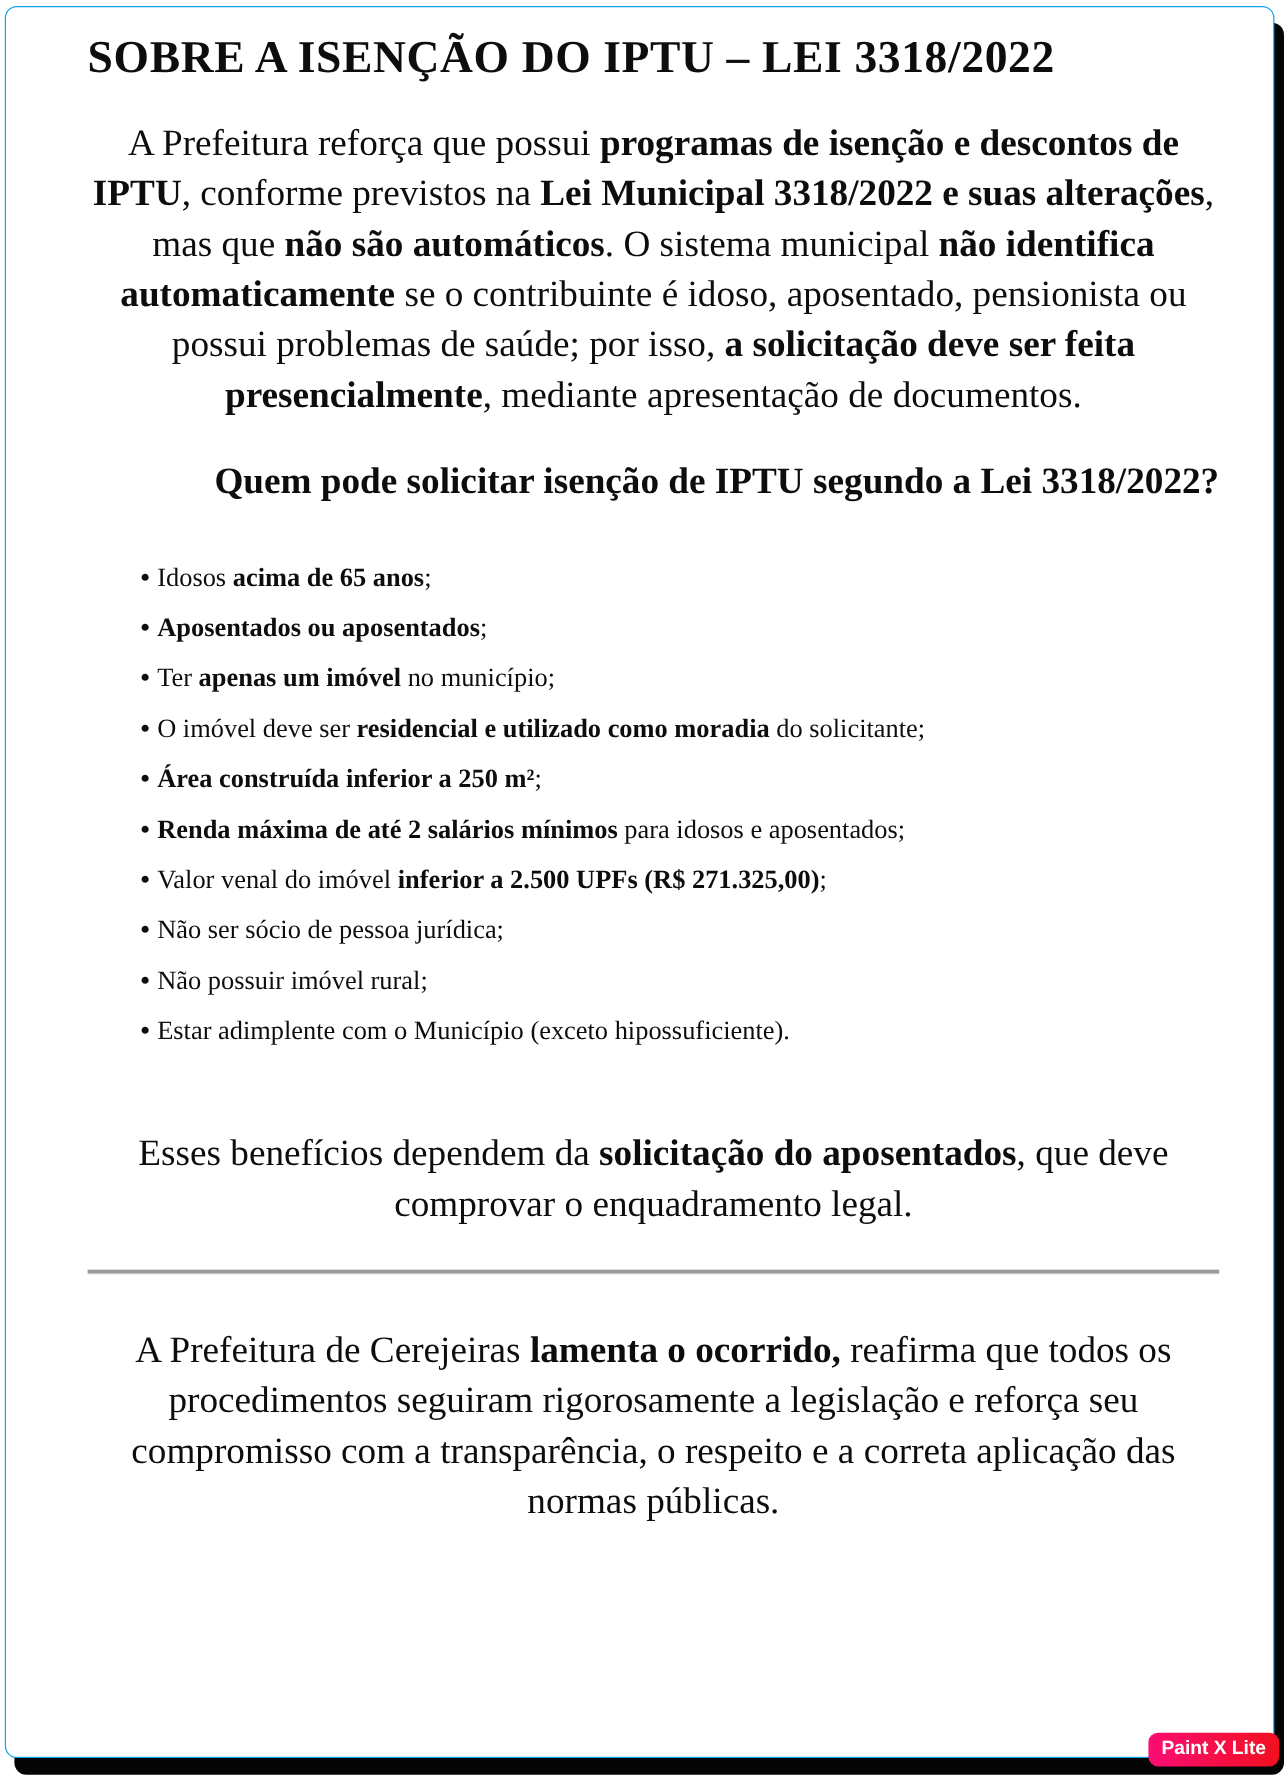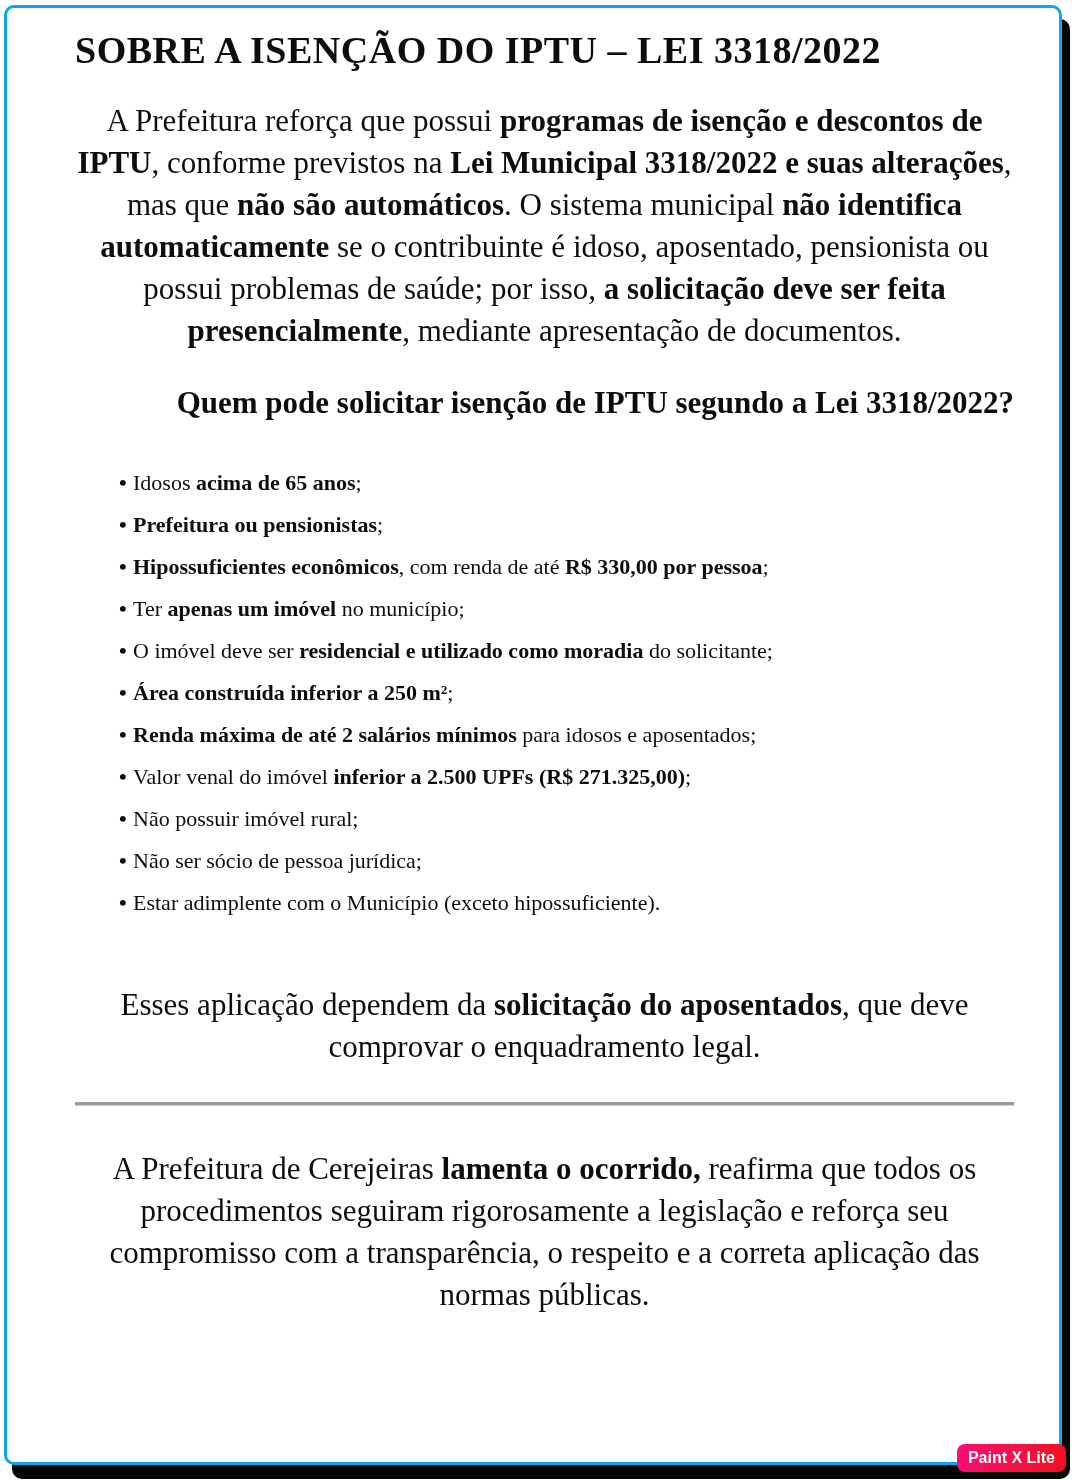--- a/index.html
+++ b/index.html
@@ -4,21 +4,21 @@
 <style>
   html,body{margin:0;padding:0;}
   body{
     width:1072px;height:1481px;position:relative;background:#ffffff;
     font-family:"Liberation Serif","DejaVu Serif",serif;color:#0d0d0d;
     overflow:hidden;
   }
   .frame{
     position:absolute;left:4px;top:5px;width:1058px;height:1460px;
     box-sizing:border-box;background:#ffffff;
-    border:3px solid #0ea5e9;border-radius:10px;
+    border:1px solid #0ea5e9;border-radius:10px;
     box-shadow:8px 14px 0 0 #050505;
     padding:18px 45px 20px 68px;
     font-family:Liberation Serif, serif;
   }
   h1{
     font-size:38px;line-height:48px;font-weight:bold;margin:0 0 26px 0;
     letter-spacing:0.5px;
   }
   p.para{
     font-size:31px;line-height:42px;margin:0 0 30px 0;text-align:center;
@@ -57,32 +57,31 @@
 
 <div class="frame">
   <h1>SOBRE A ISENÇÃO DO IPTU – LEI 3318/2022</h1>
 
   <p class="para"><span>A Prefeitura reforça que possui </span><b>programas de isenção e descontos de IPTU</b><span>, conforme previstos na </span><b>Lei Municipal 3318/2022 e suas alterações</b><span>, mas que </span><b>não são automáticos</b><span>. O sistema municipal </span><b>não identifica automaticamente</b><span> se o contribuinte é idoso, aposentado, pensionista ou possui problemas de saúde; por isso, </span><b>a solicitação deve ser feita presencialmente</b><span>, mediante apresentação de documentos.</span></p>
 
   <h2>Quem pode solicitar isenção de IPTU segundo a Lei 3318/2022?</h2>
 
   <ul class="bullets">
       <li><span>Idosos </span><b>acima de 65 anos</b><span>;</span></li>
-      <li><b>Prefeitura ou pensionistas</b><span>;</span></li>
-      <li><b>Hipossuficientes econômicos</b><span>, com renda de até </span><b>R$ 330,00 por pessoa</b><span>;</span></li>
+      <li><b>Aposentados ou aposentados</b><span>;</span></li>
       <li><span>Ter </span><b>apenas um imóvel</b><span> no município;</span></li>
       <li><span>O imóvel deve ser </span><b>residencial e utilizado como moradia</b><span> do solicitante;</span></li>
       <li><b>Área construída inferior a 250 m²</b><span>;</span></li>
       <li><b>Renda máxima de até 2 salários mínimos</b><span> para idosos e aposentados;</span></li>
       <li><span>Valor venal do imóvel </span><b>inferior a 2.500 UPFs (R$ 271.325,00)</b><span>;</span></li>
+      <li><span>Não ser sócio de pessoa jurídica;</span></li>
       <li><span>Não possuir imóvel rural;</span></li>
-      <li><span>Não ser sócio de pessoa jurídica;</span></li>
       <li><span>Estar adimplente com o Município (exceto hipossuficiente).</span></li>
     </ul>
 
-  <p class="para closing"><span>Esses aplicação dependem da </span><b>solicitação do aposentados</b><span>, que deve comprovar o enquadramento legal.</span></p>
+  <p class="para closing"><span>Esses benefícios dependem da </span><b>solicitação do aposentados</b><span>, que deve comprovar o enquadramento legal.</span></p>
 
   <hr class="divider">
 
   <p class="para footer"><span>A Prefeitura de Cerejeiras </span><b>lamenta o ocorrido,</b><span> reafirma que todos os procedimentos seguiram rigorosamente a legislação e reforça seu compromisso com a transparência, o respeito e a correta aplicação das normas públicas.</span></p>
 </div>
 
 <div class="watermark" style="background: linear-gradient(90deg, rgb(251, 13, 115), rgb(242, 16, 31));">Paint X Lite</div>
 
 </body></html>

